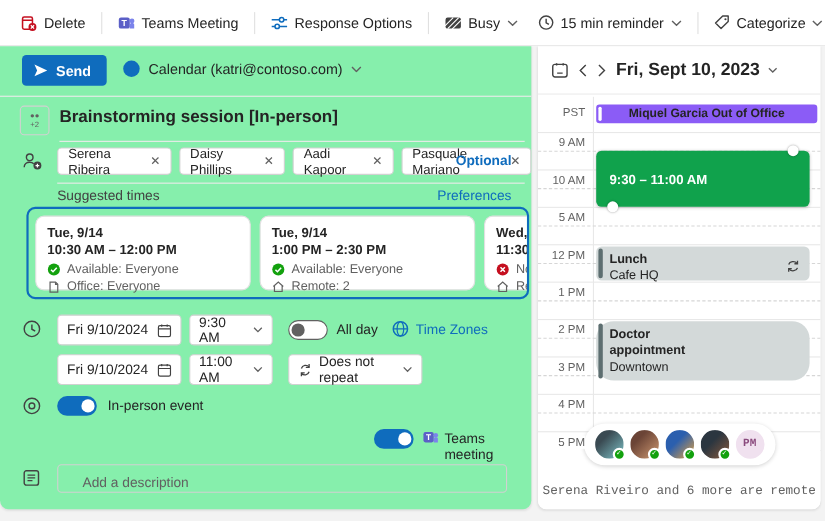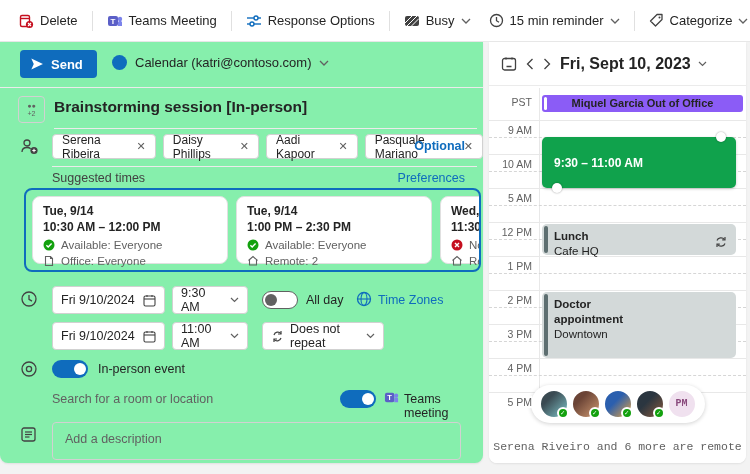--- a/index.html
+++ b/index.html
@@ -53,22 +53,22 @@
   .field .grow { flex:1; }
   .toggle { width:36px; height:18px; border-radius:10px; position:relative; cursor:pointer; flex:0 0 auto; }
   .toggle.off { border:1px solid #616161; background:#fff; }
   .toggle.off::after { content:""; position:absolute; left:2px; top:2px; width:12px; height:12px;
     border-radius:50%; background:#616161; }
   .toggle.on { background:#0f6cbd; }
   .toggle.on::after { content:""; position:absolute; right:2px; top:3px; width:12px; height:12px;
     border-radius:50%; background:#fff; }
   .inline-label { font-size:12.5px; }
   .room-text { position:absolute; left:52px; top:350px; font-size:12.5px; color:#616161; cursor:text; }
-  .desc-box { position:absolute; left:52px; right:22px; top:380px; height:38px;
-    border:1px solid #d1d1d1; border-radius:4px; padding:9px 12px; font-size:12.5px; color:#616161; cursor:text; }
+  .desc-box { position:absolute; left:52px; right:22px; top:380px; height:26px;
+    border:1px solid #d1d1d1; border-radius:4px; padding:9px 22px; font-size:12.5px; color:#616161; cursor:text; }
 
   
   .cal-header { position:absolute; top:0; left:0; right:0; height:44px; display:flex;
     align-items:center; gap:9px; padding:0 12px; border-bottom:1px solid #ebebeb; }
   .cal-header .title { font-size:16px; font-weight:600; display:flex; align-items:center; gap:7px; cursor:pointer; }
   .cal-body { position:absolute; top:46px; left:0; right:0; height:326px; }
   .cal-row { position:relative; height:34px; border-top:1px solid #e8e8e8; }
   .cal-row::after { content:""; position:absolute; left:0; right:0; top:16px; border-top:1px dashed #d6d6d6; }
   .cal-row .hlabel { position:absolute; left:0; top:3px; width:43px; text-align:right;
     font-size:10.5px; color:#616161; background:#fff; z-index:2; }
@@ -392,21 +392,20 @@
 
   <span class="row-icon" style="top:318px;">
     <svg width="18" height="18" viewBox="0 0 18 18">
         <circle cx="9" cy="9" r="7" fill="none" stroke="#424242" stroke-width="1.3"></circle>
         <circle cx="9" cy="9" r="2.6" fill="none" stroke="#424242" stroke-width="1.3"></circle>
       </svg>
   </span>
   <div class="toggle on" style="position:absolute; left:52px; top:318px;"></div>
   <span class="inline-label" style="position:absolute; left:98px; top:320px;">In-person event</span>
 
-  <div class="room-text">Search for a room or location</div>
   <div class="toggle on" style="position:absolute; left:340px; top:348px;"></div>
   <span style="position:absolute; left:384px; top:348px;">
       <svg width="15" height="15" viewBox="0 0 16 16">
         <rect x="1" y="3" width="10" height="10" rx="2" fill="#5b5fc7"></rect>
         <text x="6" y="11" font-size="8" font-weight="bold" fill="#fff" text-anchor="middle" font-family="Liberation Sans, sans-serif">T</text>
         <circle cx="13" cy="6" r="2.2" fill="#7b83eb"></circle>
         <path d="M11 13v-3.5c0-1 .7-1.5 2-1.5s2 .5 2 1.5V13z" fill="#7b83eb"></path>
       </svg>
     </span>
   <span class="inline-label" style="position:absolute; left:404px; top:350px;">Teams meeting</span>
@@ -499,21 +498,21 @@
       <div class="t">Lunch</div>
       <div class="s">Cafe HQ</div>
       <span class="recur">
           <svg width="14" height="12" viewBox="0 0 14 12">
             <path d="M3 4.5a4.2 3.5 0 017.5-1.2M11 7.5a4.2 3.5 0 01-7.5 1.2" fill="none" stroke="#424242" stroke-width="1.2"></path>
             <path d="M11 1v2.8H8.2M3 11V8.2h2.8" fill="none" stroke="#424242" stroke-width="1.2"></path>
           </svg>
         </span>
     </div>
 
-    <div class="event gray" style="top:204px; height:66px;">
+    <div class="event gray" style="top:204px; height:54px;border-radius:16px;">
       <div class="t">Doctor appointment</div>
       <div class="s">Downtown</div>
     </div>
   </div>
 
   <div class="cal-footer">
     <div class="avatars">
       <span class="av av1">
           <span class="badge">✓</span>
         </span>

